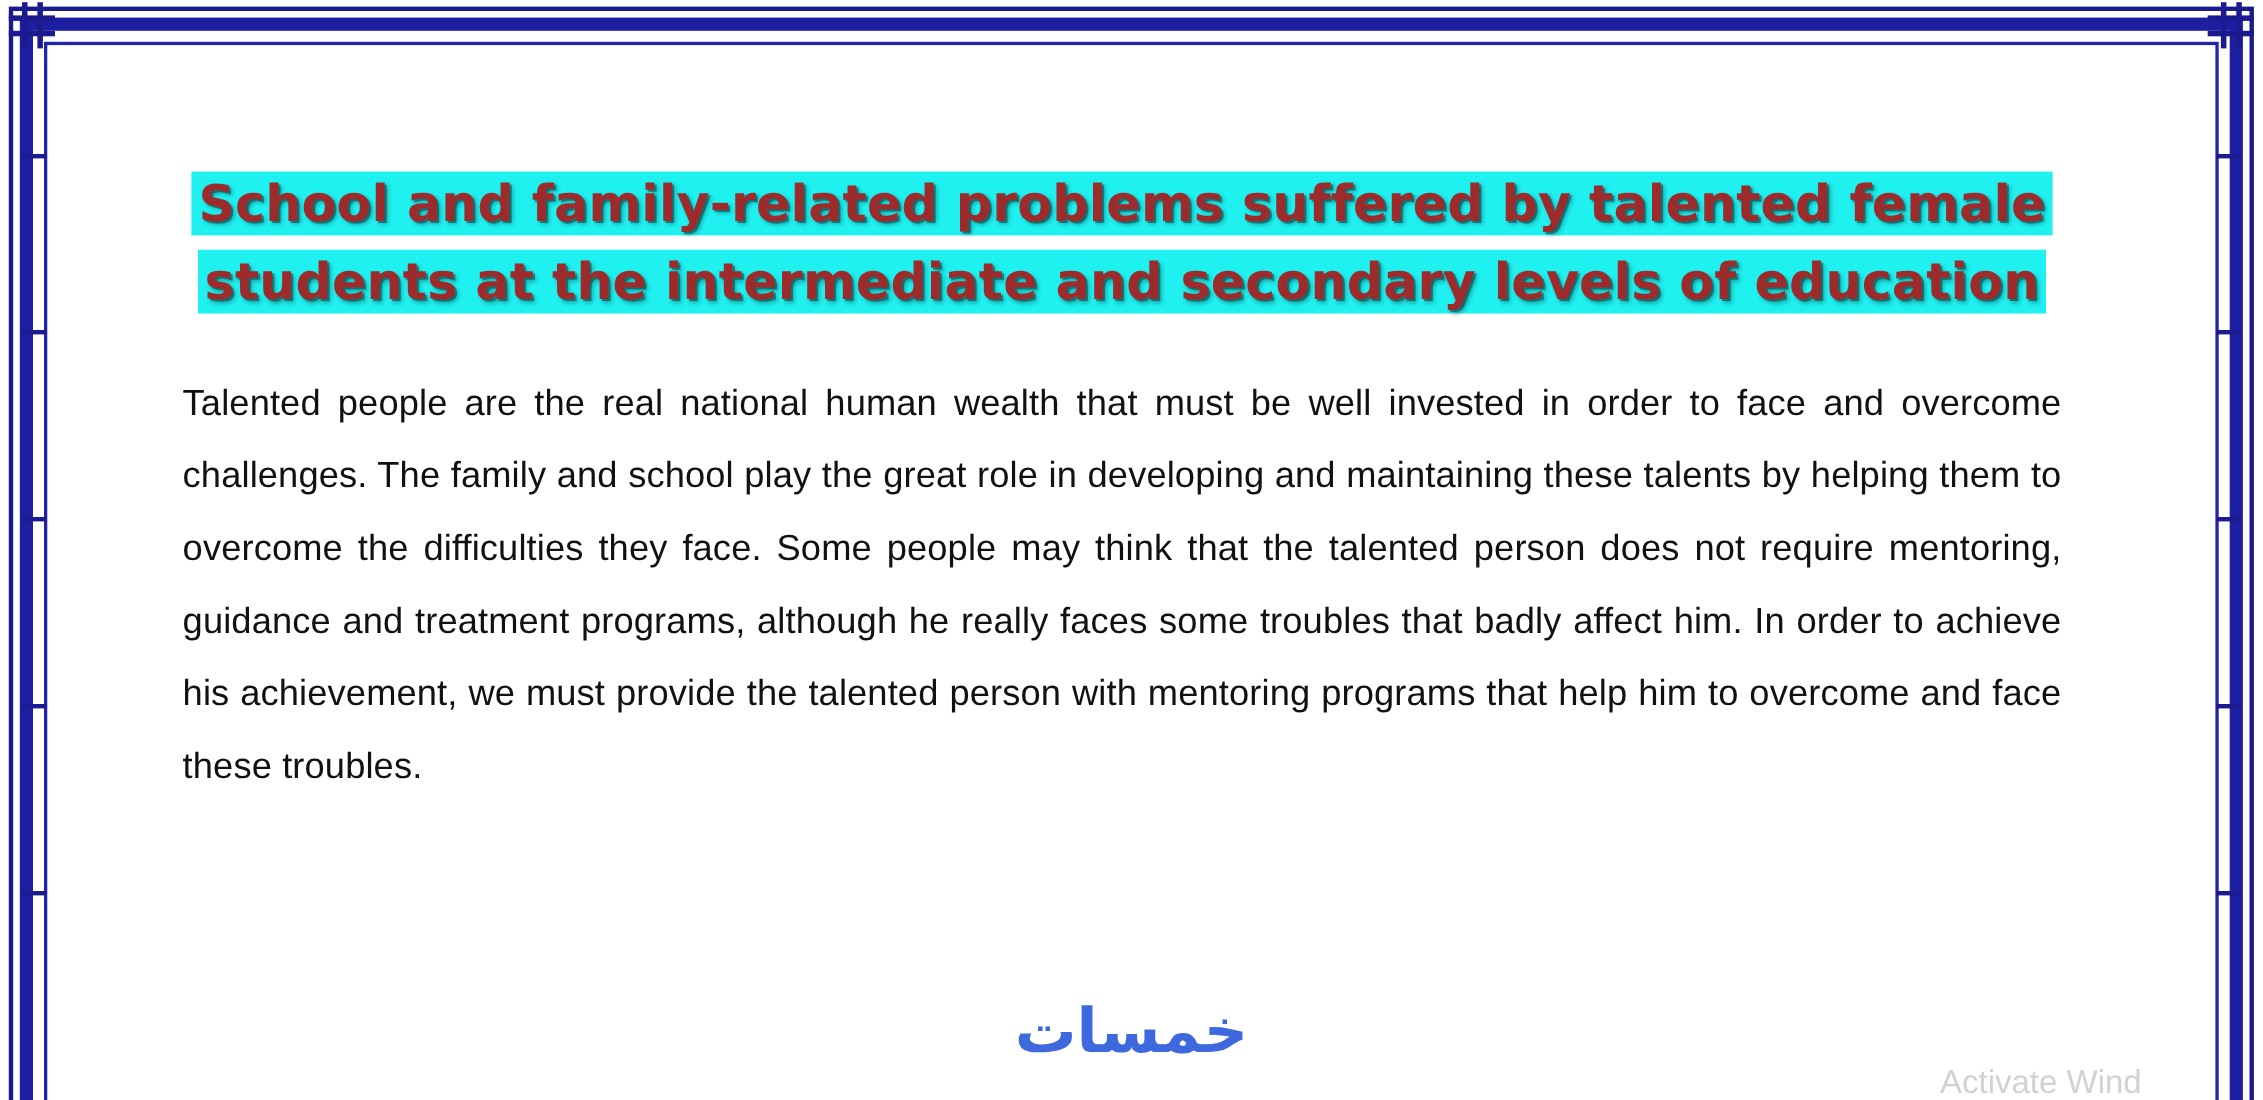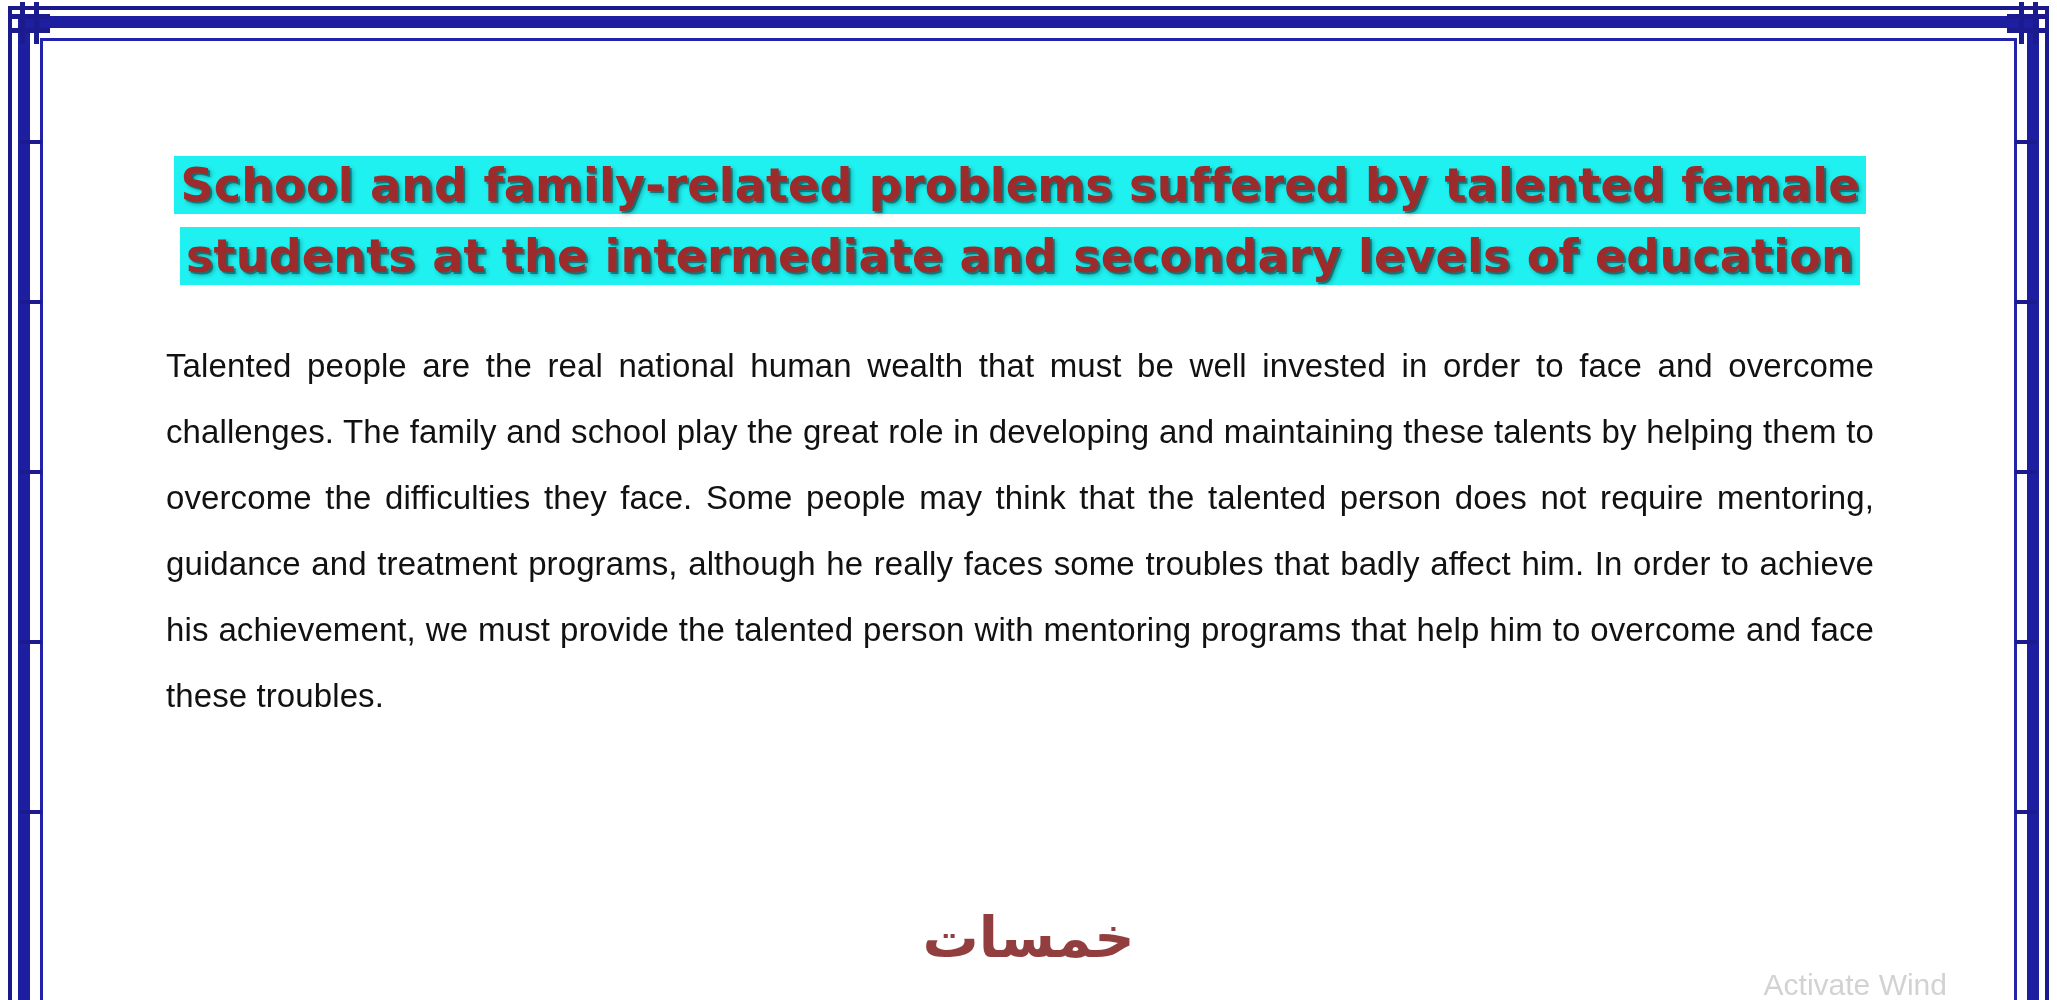--- a/index.html
+++ b/index.html
@@ -121,21 +121,21 @@
 
   
   .watermark-center {
     position: absolute;
     left: 50%;
     transform: translateX(-50%);
     top: 905px;
     font-family: "DejaVu Sans", sans-serif;
     font-size: 56px;
     font-weight: 700;
-    color: #7f1d1d;
+    color: #1d4ed8;
     opacity: 0.85;
     direction: rtl;
     white-space: nowrap;
     user-select: none;
   }
 
   .activate-watermark {
     position: absolute;
     right: 110px;
     top: 968px;

